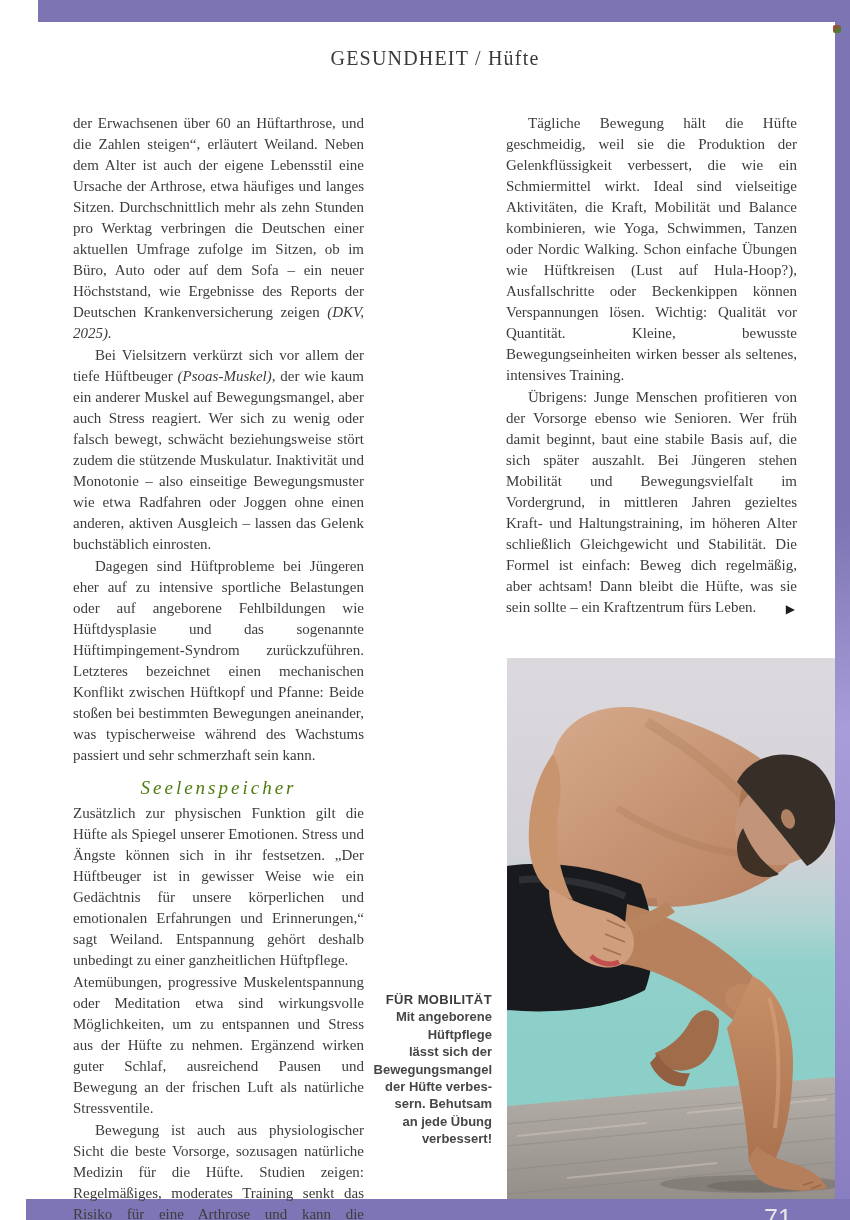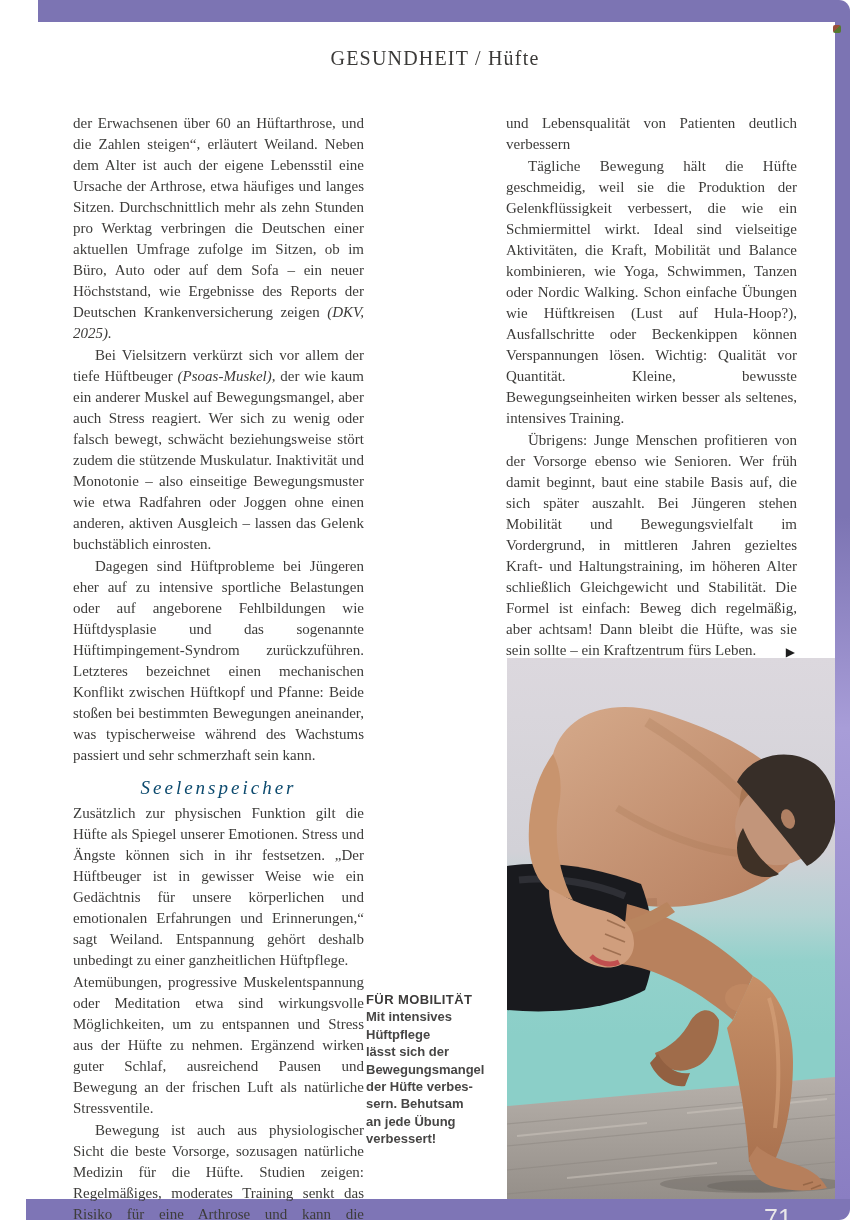--- a/index.html
+++ b/index.html
@@ -1,17 +1,17 @@
 <!DOCTYPE html>
 <html lang="de"><head>
 <meta charset="utf-8">
 <style>
   html,body{margin:0;padding:0;background:#ffffff;}
   .page{position:relative;width:850px;height:1220px;background:#ffffff;overflow:hidden;
-        font-family:"Liberation Serif", serif;color:#3d3c3a;border-radius:11px;}
+        font-family:"Liberation Serif", serif;color:#3d3c3a;}
 
   
   .bar-top{position:absolute;left:38px;top:0;width:812px;height:22px;background:#7c74b3;}
   .bar-bottom{position:absolute;left:26px;top:1199px;width:824px;height:21px;background:#7e75b6;}
   .bar-right{position:absolute;left:835px;top:22px;width:15px;height:1177px;
              background:linear-gradient(180deg,#7c74b3 0%,#7c74b3 42%,#a89dd8 60%,#8a7ec2 100%);}
   .corner-mark{position:absolute;left:833px;top:25px;width:8px;height:8px;border-radius:2px;
              background:linear-gradient(135deg,#9a4f39 0 45%,#55792f 45% 100%);}
 
   
@@ -20,27 +20,27 @@
 
   
   .col{position:absolute;top:112px;width:293px;font-size:15px;line-height:21px;
        text-align:justify;hyphens:auto;-webkit-hyphens:auto;}
   .col-left{left:72px;}
   .col-right{left:505px;}
   .col p{margin:1px;}
   .col p.indent{text-indent:22px;}
   .italic{font-style:italic;}
   .section-heading{margin:9px 0 3px 0;text-align:center;font-style:italic;font-weight:normal;
-                   font-size:19px;letter-spacing:3px;color:#0c4a6e;line-height:25px;text-indent:0;}
+                   font-size:19px;letter-spacing:3px;color:#4d7c0f;line-height:25px;text-indent:0;}
   .p-rel{position:relative;}
   .cont-arrow{position:absolute;right:2px;bottom:3px;font-size:12px;color:#1d1d1d;
               font-family:"DejaVu Sans",sans-serif;line-height:12px;}
 
   
-  .caption{position:absolute;left:366px;top:991px;width:126px;text-align:left;
+  .caption{position:absolute;left:366px;top:991px;width:126px;text-align:right;
            font-family:"Liberation Sans",sans-serif;font-weight:700;color:#474645;
            font-size:13px;line-height:17.4px;}
   .caption-title{color:#3c3b3a;letter-spacing:.4px;}
 
   
   .photo{position:absolute;left:507px;top:658px;width:328px;height:541px;overflow:hidden;}
   .photo svg{display:block;}
   .page-number{position:absolute;left:764px;top:1156px;width:50px;
                font-family:"Liberation Sans",sans-serif;font-size:25px;color:#f3f1ee;opacity:.92;margin-top:48px;}
 </style>
@@ -60,28 +60,27 @@
     <p><span>der Erwachsenen über 60 an Hüftarthrose, und die Zahlen steigen“, erläutert Weiland. Neben dem Alter ist auch der eigene Lebensstil eine Ursache der Arthrose, etwa häufiges und langes Sitzen. Durchschnittlich mehr als zehn Stunden pro Werktag verbringen die Deutschen einer aktuellen Umfrage zufolge im Sitzen, ob im Büro, Auto oder auf dem Sofa – ein neuer Höchststand, wie Ergebnisse des Reports der Deutschen Krankenversicherung zeigen </span><span class="italic">(DKV, 2025).</span></p>
     <p class="indent"><span>Bei Vielsitzern verkürzt sich vor allem der tiefe Hüftbeuger </span><span class="italic">(Psoas-Muskel),</span><span> der wie kaum ein anderer Muskel auf Bewegungsmangel, aber auch Stress reagiert. Wer sich zu wenig oder falsch bewegt, schwächt beziehungsweise stört zudem die stützende Muskulatur. Inaktivität und Monotonie – also einseitige Bewegungsmuster wie etwa Radfahren oder Joggen ohne einen anderen, aktiven Ausgleich – lassen das Gelenk buchstäblich einrosten.</span></p>
     <p class="indent">Dagegen sind Hüftprobleme bei Jüngeren eher auf zu intensive sportliche Belastungen oder auf angeborene Fehlbildungen wie Hüftdysplasie und das sogenannte Hüftimpingement-Syndrom zurückzuführen. Letzteres bezeichnet einen mechanischen Konflikt zwischen Hüftkopf und Pfanne: Beide stoßen bei bestimmten Bewegungen aneinander, was typischerweise während des Wachstums passiert und sehr schmerzhaft sein kann.</p>
     <h3 class="section-heading">Seelenspeicher</h3>
     <p>Zusätzlich zur physischen Funktion gilt die Hüfte als Spiegel unserer Emotionen. Stress und Ängste können sich in ihr festsetzen. „Der Hüftbeuger ist in gewisser Weise wie ein Gedächtnis für unsere körperlichen und emotionalen Erfahrungen und Erinnerungen,“ sagt Weiland. Entspannung gehört deshalb unbedingt zu einer ganzheitlichen Hüftpflege.</p>
     <p>Atemübungen, progressive Muskelentspannung oder Meditation etwa sind wirkungsvolle Möglichkeiten, um zu entspannen und Stress aus der Hüfte zu nehmen. Ergänzend wirken guter Schlaf, ausreichend Pausen und Bewegung an der frischen Luft als natürliche Stressventile.</p>
     <p class="indent">Bewegung ist auch aus physiologischer Sicht die beste Vorsorge, sozusagen natürliche Medizin für die Hüfte. Studien zeigen: Regelmäßiges, moderates Training senkt das Risiko für eine Arthrose und kann die Beweglichkeit</p>
   </div>
 
   <div class="col col-right">
-    <p>und Lebensqualität von Patienten deutlich verbessern</p>
     <p class="indent">Tägliche Bewegung hält die Hüfte geschmeidig, weil sie die Produktion der Gelenkflüssigkeit verbessert, die wie ein Schmiermittel wirkt. Ideal sind vielseitige Aktivitäten, die Kraft, Mobilität und Balance kombinieren, wie Yoga, Schwimmen, Tanzen oder Nordic Walking. Schon einfache Übungen wie Hüftkreisen (Lust auf Hula-Hoop?), Ausfallschritte oder Beckenkippen können Verspannungen lösen. Wichtig: Qualität vor Quantität. Kleine, bewusste Bewegungseinheiten wirken besser als seltenes, intensives Training.</p>
     <p class="indent p-rel"><span>Übrigens: Junge Menschen profitieren von der Vorsorge ebenso wie Senioren. Wer früh damit beginnt, baut eine stabile Basis auf, die sich später auszahlt. Bei Jüngeren stehen Mobilität und Bewegungsvielfalt im Vordergrund, in mittleren Jahren gezieltes Kraft- und Haltungstraining, im höheren Alter schließlich Gleichgewicht und Stabilität. Die Formel ist einfach: Beweg dich regelmäßig, aber achtsam! Dann bleibt die Hüfte, was sie sein sollte – ein Kraftzentrum fürs Leben.</span><span class="cont-arrow">▶</span></p>
   </div>
 
   <div class="caption">
     <div class="caption-title">FÜR MOBILITÄT</div>
-    <div>Mit intensives</div>
+    <div>Mit angeborene</div>
     <div>Hüftpflege</div>
     <div>lässt sich der</div>
     <div>Bewegungsmangel</div>
     <div>der Hüfte verbes-</div>
     <div>sern. Behutsam</div>
     <div>an jede Übung</div>
     <div>verbessert!</div>
   </div>
 
   <div class="photo">

